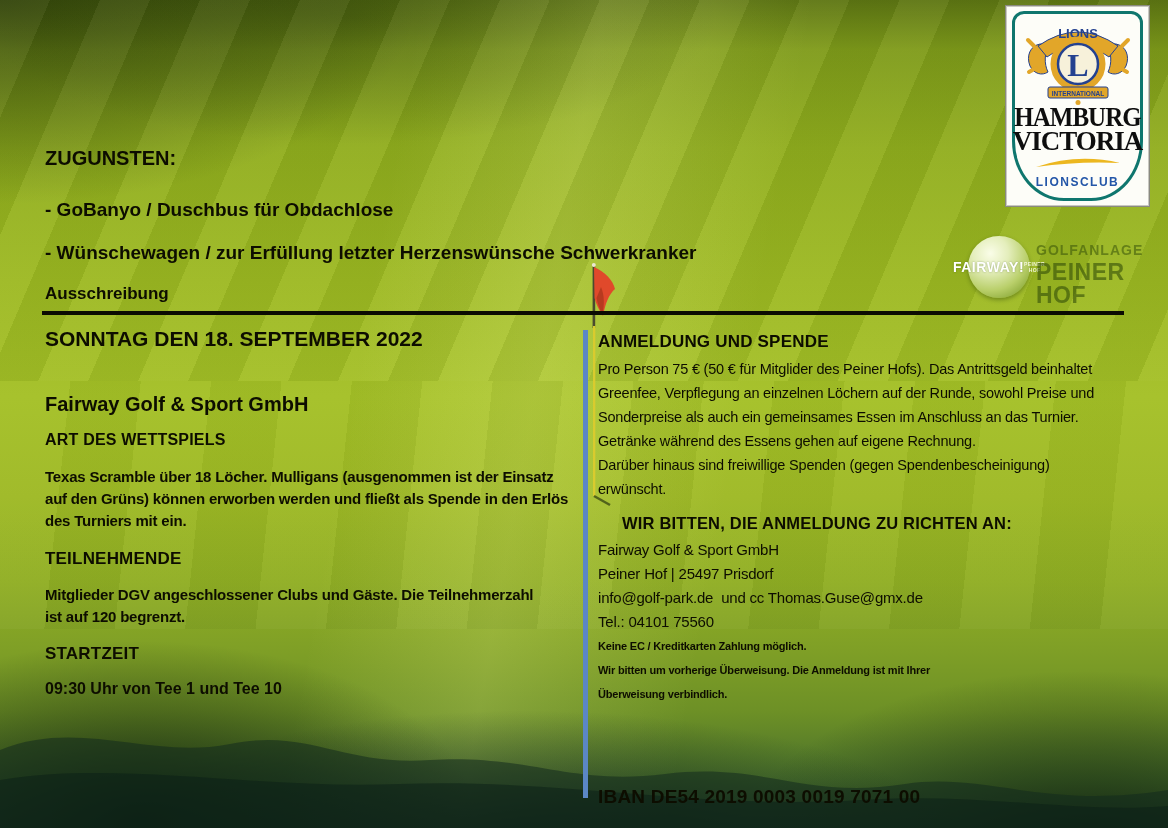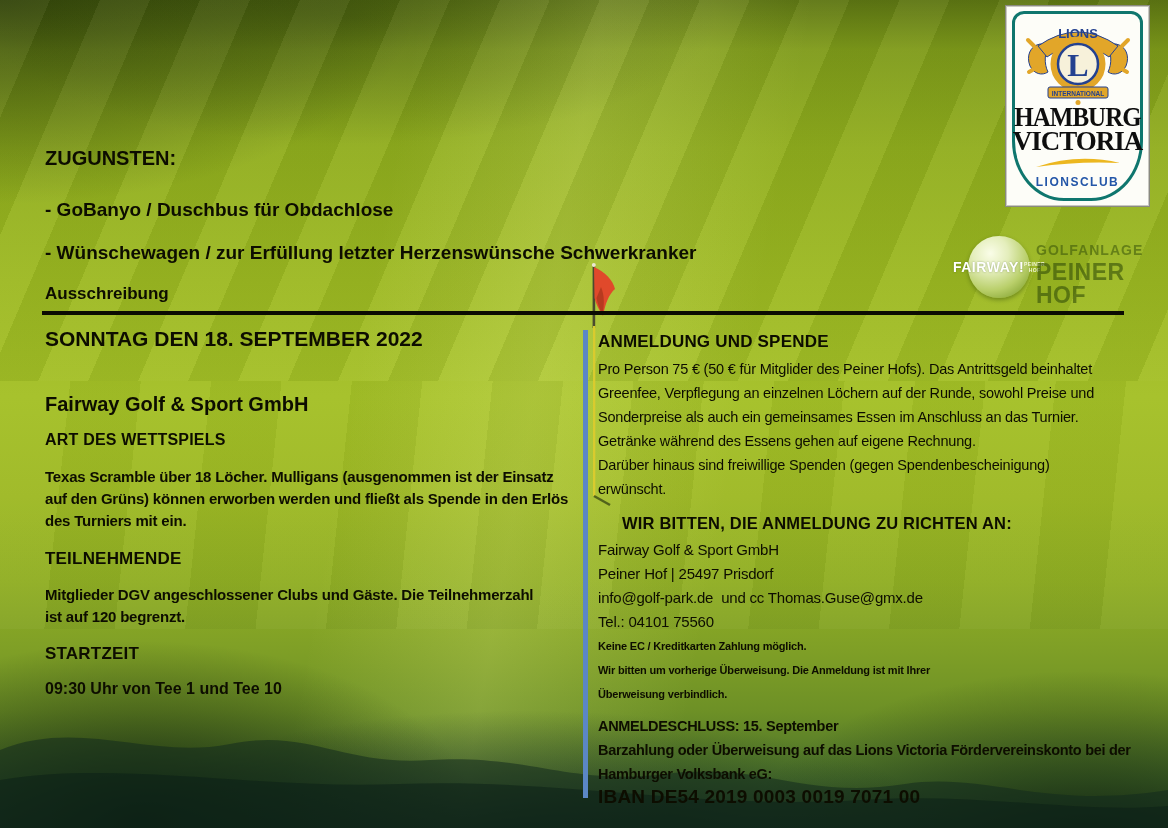--- a/index.html
+++ b/index.html
@@ -140,23 +140,20 @@
 Darüber hinaus sind freiwillige Spenden (gegen Spendenbescheinigung)
 erwünscht.</div>
   <div class="txt r-h2">WIR BITTEN, DIE ANMELDUNG ZU RICHTEN AN:</div>
   <div class="txt r-contact lines">Fairway Golf &amp; Sport GmbH
 Peiner Hof | 25497 Prisdorf
 info@golf-park.de  und cc Thomas.Guse@gmx.de
 Tel.: 04101 75560</div>
   <div class="txt r-contact-b lines">Keine EC / Kreditkarten Zahlung möglich.
 Wir bitten um vorherige Überweisung. Die Anmeldung ist mit Ihrer
 Überweisung verbindlich.</div>
-  <div class="txt r-deadline lines">ANMELDESCHLUSS: 15. September
-Barzahlung oder Überweisung auf das Lions Victoria Fördervereinskonto bei der
-Hamburger Volksbank eG:</div>
   <div class="txt r-iban">IBAN DE54 2019 0003 0019 7071 00</div>
 
   <div class="lions-card">
     <div class="lions-inner">
       <svg class="emblem" width="108" height="90" viewBox="0 0 108 90">
 
         <path d="M16,28 C6,30 2,40 6,50 C10,58 18,60 24,56 C20,48 20,36 26,28 Z" fill="#e2a629" stroke="#24418f" stroke-width="1"></path>
         <path d="M92,28 C102,30 106,40 102,50 C98,58 90,60 84,56 C88,48 88,36 82,28 Z" fill="#e2a629" stroke="#24418f" stroke-width="1"></path>
         <path d="M10,30 L4,24 M12,52 L5,56 M98,30 L104,24 M96,52 L103,56" stroke="#e2a629" stroke-width="4" stroke-linecap="round"></path>
 

